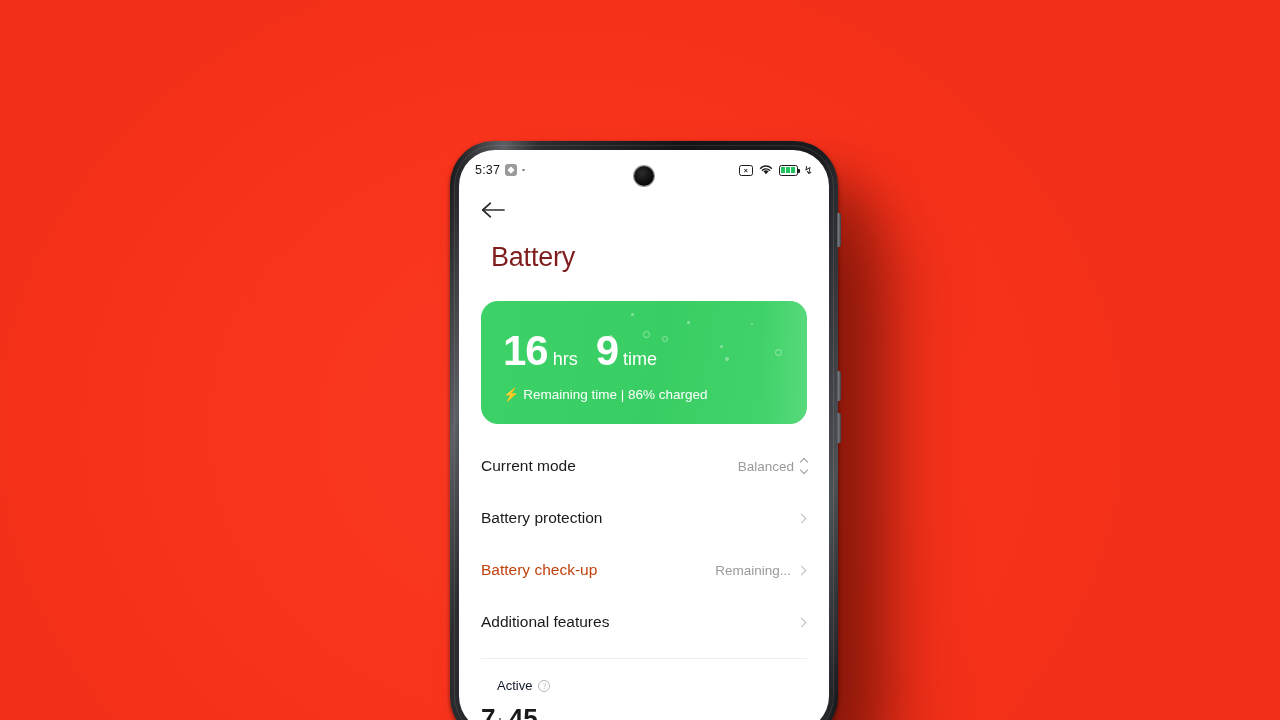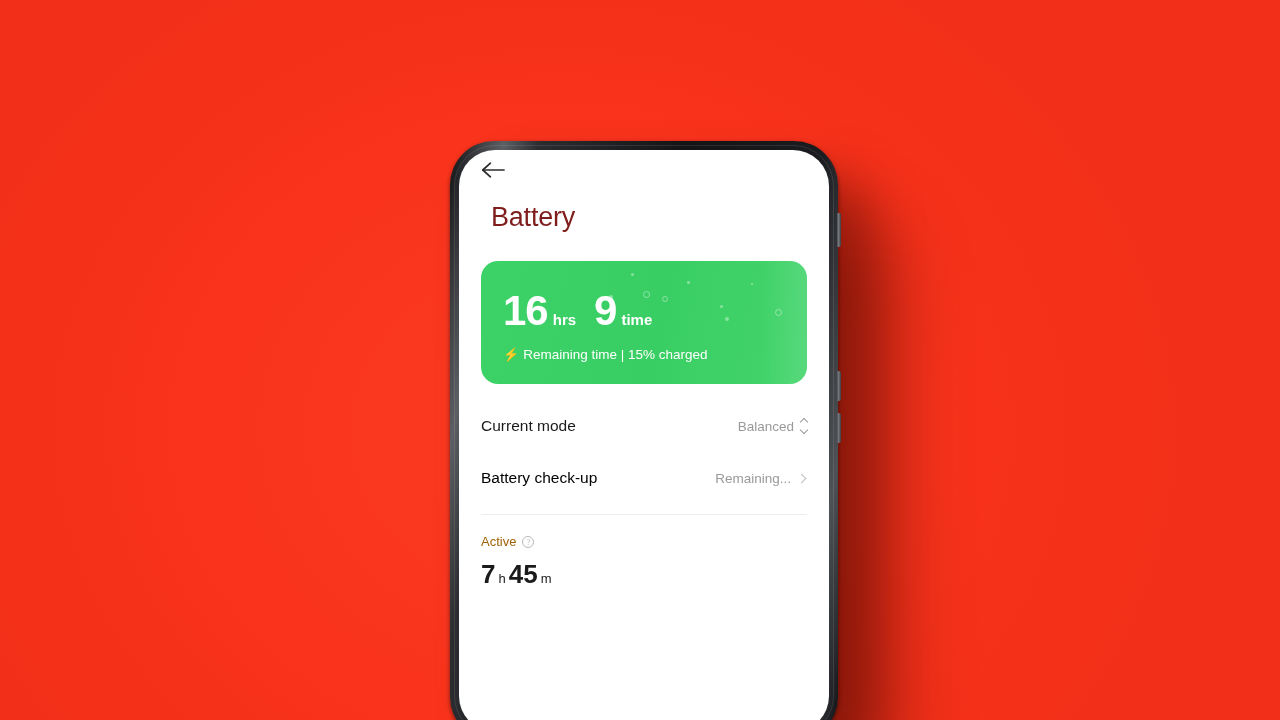--- a/index.html
+++ b/index.html
@@ -151,41 +151,41 @@
   .sparkle.ring {
     background:transparent;
     border:1.2px solid rgba(255,255,255,.40);
   }
   #card-right-glow{
     position:absolute; right:0; top:0; width:44px; height:100%;
     background:linear-gradient(90deg, rgba(255,255,255,0) 0%, rgba(255,255,255,.10) 100%);
   }
   #time-row { display:flex; align-items:baseline; position:relative; z-index:2; }
   .big-num { font-size:42px; font-weight:700; line-height:.95; letter-spacing:-1px; }
-  .unit { font-size:15px; font-weight:700; margin-left:5px; }
+  .unit { font-size:18px; font-weight:400; margin-left:5px; }
   .gap { width:18px; }
   #remaining-row {
     position:relative; z-index:2;
     margin-top:16px;
     display:flex; align-items:center; gap:4px;
     font-size:13.5px; font-weight:400;
   }
   #bolt-icon { font-size:13px; line-height:1; }
 
   
   #settings-list { margin-top:14px; padding:0 0 0 0; }
   .row {
     display:flex; align-items:center;
     height:52px;
     padding:0 22px;
     cursor:pointer;
     justify-content:space-between;
   }
   .row-label { font-size:15.5px; color:#1a1a1a; }
-  .row-label.dim { color:#000000; }
+  .row-label.dim { color:#c2410c; }
   .row-right { margin-left:auto; display:flex; align-items:center; gap:7px; }
   .row-value { font-size:13.5px; color:#9a9a9a; }
   .chev {
     width:7px; height:7px;
     border-right:1.6px solid #bdbdbd;
     border-top:1.6px solid #bdbdbd;
     transform:rotate(45deg);
     margin-right:2px;
   }
   .updown { display:flex; flex-direction:column; align-items:center; gap:2px; color:#9a9a9a; }
@@ -194,21 +194,21 @@
     border-right:1.5px solid #9a9a9a;
     border-top:1.5px solid #9a9a9a;
   }
   .updown i.up { transform:rotate(-45deg); }
   .updown i.dn { transform:rotate(135deg); }
 
   #divider { height:1px; background:#ededed; margin:10px 22px 0 22px; }
 
   #active-section { padding:19px 22px 0 22px; }
   #active-head { display:flex; align-items:center; gap:6px; }
-  #active-label { font-size:13px; color:#a16207; }
+  #active-label { font-size:13px; color:#0f172a;margin-left:16px; }
   #help-icon {
     width:12px; height:12px; border-radius:50%;
     border:1.1px solid #b9b9b9;
     color:#b9b9b9; font-size:8.5px; line-height:10px;
     text-align:center; font-family:"Liberation Serif", serif;
   }
   #active-value {
     margin-top:10px;
     font-size:26px; font-weight:700; color:#1a1a1a;
     display:flex; align-items:baseline; gap:3px;
@@ -223,20 +223,46 @@
 <div id="phone-shadow-2"></div>
 
 <div id="phone">
   <div id="phone-inner-ring"></div>
   <div class="side-btn" id="btn-power"></div>
   <div class="side-btn" id="btn-volup"></div>
   <div class="side-btn" id="btn-voldn"></div>
 
   <div id="screen">
 
+    <div id="status-bar">
+      <div id="status-left">
+        <span id="status-time">5:37</span>
+        <span class="sb-sq"></span>
+        <span id="status-dot"></span>
+      </div>
+
+      <div id="camera-hole"></div>
+
+      <div id="status-right">
+        <span class="icon-mute">×</span>
+        <span class="icon-wifi">
+          <svg width="14" height="11" viewBox="0 0 14 11">
+            <path d="M7 10.2 L4.4 7.2 A4.2 4.2 0 0 1 9.6 7.2 Z" fill="#1b1b1b"></path>
+            <path d="M1.6 4.2 A8 8 0 0 1 12.4 4.2" stroke="#1b1b1b" stroke-width="1.5" fill="none" stroke-linecap="round"></path>
+            <path d="M3.4 6.3 A5.4 5.4 0 0 1 10.6 6.3" stroke="#1b1b1b" stroke-width="1.4" fill="none" stroke-linecap="round"></path>
+          </svg>
+        </span>
+        <span class="icon-batt">
+          <span class="batt-seg"></span>
+            <span class="batt-seg"></span>
+            <span class="batt-seg"></span>
+        </span>
+        <span class="icon-bt">↯</span>
+      </div>
+    </div>
 
     <div id="app">
 
       <div id="nav-bar">
         <span id="back-arrow">
           <svg width="25" height="18" viewBox="0 0 25 18">
             <path d="M9.4 2.2 L1.8 9 L9.4 15.8" stroke="#2b2b2b" stroke-width="1.7" fill="none" stroke-linecap="round" stroke-linejoin="round"></path>
             <line x1="1.9" y1="9" x2="23" y2="9" stroke="#2b2b2b" stroke-width="1.7" stroke-linecap="round"></line>
           </svg>
         </span>
@@ -259,46 +285,58 @@
         <div id="time-row">
           <span class="big-num">16</span>
           <span class="unit">hrs</span>
           <span class="gap"></span>
           <span class="big-num">9</span>
           <span class="unit">time</span>
         </div>
 
         <div id="remaining-row">
           <span id="bolt-icon">⚡</span>
-          <span>Remaining time | 15% charged</span>
+          <span>Remaining time | 86% charged</span>
         </div>
       </div>
 
       <div id="settings-list">
 
         <div class="row">
           <span class="row-label">Current mode</span>
           <span class="row-right">
             <span class="row-value">Balanced</span>
             <span class="updown">
                 <i class="up"></i>
                 <i class="dn"></i>
               </span>
           </span>
         </div>
 
+        <div class="row">
+          <span class="row-label">Battery protection</span>
+          <span class="row-right">
+            <span class="chev"></span>
+          </span>
+        </div>
 
         <div class="row">
           <span class="row-label dim">Battery check-up</span>
           <span class="row-right">
             <span class="row-value">Remaining...</span>
             <span class="chev"></span>
           </span>
         </div>
 
+        <div class="row">
+          <span class="row-label">Additional features</span>
+          <span class="row-right">
+            <span class="chev"></span>
+          </span>
+        </div>
       </div>
 
       <div id="divider"></div>
 
       <div id="active-section">
         <div id="active-head">
           <span id="active-label">Active</span>
           <span id="help-icon">?</span>
         </div>
         <div id="active-value">

